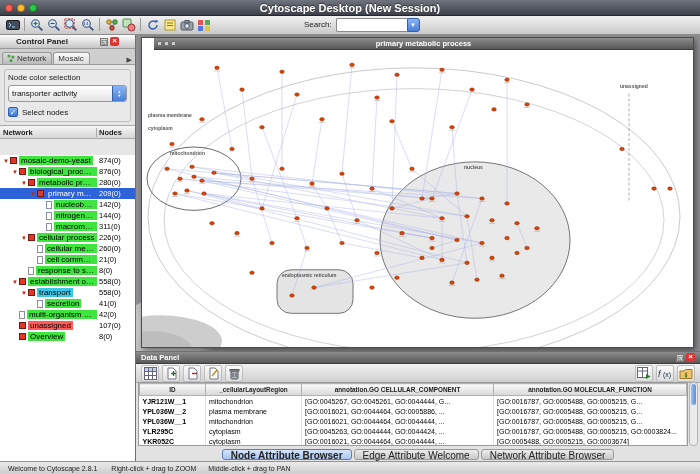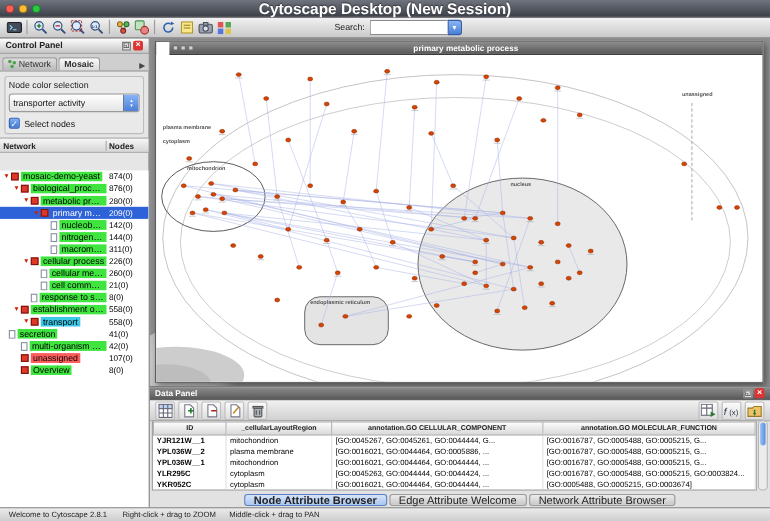--- a/index.html
+++ b/index.html
@@ -6,52 +6,52 @@
   body{width:700px;height:474px;position:relative;overflow:hidden;
        font-family:"Liberation Sans",sans-serif;background:#8f8f92;font-size:9px;
        -webkit-font-smoothing:antialiased;}
   .titlebar{position:absolute;top:0;left:0;right:0;height:15px;
     background:linear-gradient(#70747e,#3c4049);border-bottom:1px solid #24262b;
     display:flex;align-items:center;z-index:30;}
   .lights{display:flex;gap:4px;margin-left:5px;z-index:2;}
   .light{width:8px;height:8px;border-radius:50%;border:1px solid rgba(0,0,0,.35);box-sizing:border-box;}
   .l-close{background:#ff5f57;} .l-min{background:#febc2e;} .l-zoom{background:#28c840;}
   .win-title{position:absolute;left:0;right:0;text-align:center;color:#fff;
-    font-size:14px;font-weight:bold;text-shadow:0 -1px 1px rgba(0,0,0,.5);}
+    font-size:11px;font-weight:bold;text-shadow:0 -1px 1px rgba(0,0,0,.5);}
   .toolbar{position:absolute;top:15px;left:0;right:0;height:19px;
     background:linear-gradient(#f4f4f4,#c9c9c9);border-bottom:1px solid #8e8e8e;
     display:flex;align-items:center;padding-left:4px;z-index:29;}
   .tb-icons{display:flex;align-items:center;}
   .tb-icon{width:17px;height:16px;display:flex;align-items:center;justify-content:center;}
   .tb-sep{width:1px;height:13px;background:#9b9b9b;margin:0 3px;}
   .search-label{font-size:8px;color:#222;margin-left:92px;}
   .search-box{display:flex;align-items:center;margin-left:4px;}
   .search-input{width:66px;height:12px;font-size:8px;border:1px solid #8a8a8a;
     border-right:none;background:#fff;border-radius:2px 0 0 2px;padding:0 2px;outline:none;
     font-family:"Liberation Sans",sans-serif;}
   .search-drop{width:13px;height:14px;background:linear-gradient(#8ab4f8,#4a7fd6);
     border:1px solid #35609f;border-radius:0 3px 3px 0;color:#fff;font-size:7px;
     display:flex;align-items:center;justify-content:center;box-sizing:border-box;}
   
   .control-panel{position:absolute;top:35px;left:0;width:136px;bottom:12px;
     background:#e6e6e6;border-right:1px solid #6f6f6f;box-sizing:border-box;z-index:20;}
   .cp-header{height:13px;background:linear-gradient(#fdfdfd,#c6c6c6);
     border-bottom:1px solid #9a9a9a;font-size:8px;font-weight:bold;color:#222;
-    display:flex;align-items:center;padding:0 5px;}
+    display:flex;align-items:center;padding:0 16px;}
   .cp-hdr-icons{margin-left:auto;display:flex;gap:2px;align-items:center;}
   .float-icon{width:8px;height:8px;border:1px solid #777;background:#ddd;font-size:6px;
     line-height:7px;text-align:center;color:#555;box-sizing:border-box;}
   .close-icon{width:9px;height:9px;border-radius:2px;background:#d33;color:#fff;font-size:8px;
     line-height:8px;text-align:center;}
   .cp-tabs{display:flex;align-items:flex-end;height:15px;background:#cfcfcf;
     border-bottom:1px solid #9a9a9a;padding-left:2px;}
   .cp-tab{font-size:8px;color:#333;padding:1px 5px 1px 4px;border:1px solid #979797;border-bottom:none;
     border-radius:3px 3px 0 0;background:linear-gradient(#dedede,#b9b9b9);
     display:flex;align-items:center;gap:2px;margin-right:1px;height:12px;box-sizing:border-box;}
-  .cp-tab.active{background:linear-gradient(#fbfbfb,#dadada);font-weight:bold;}
+  .cp-tab.active{background:linear-gradient(#fbfbfb,#dadada);font-weight:normal;}
   .tab-arrow{margin-left:auto;font-size:7px;color:#444;padding:0 3px;}
   .cp-group{margin:4px 4px 3px 4px;border:1px solid #bdbdbd;border-radius:3px;
     padding:3px 3px 4px 3px;background:#e9e9e9;}
   .group-label{font-size:8px;color:#222;margin-bottom:3px;}
   .dropdown{height:15px;border:1px solid #9a9a9a;border-radius:3px;background:linear-gradient(#ffffff,#e4e4e4);
     display:flex;align-items:center;font-size:8px;color:#111;overflow:hidden;}
   .dropdown .dd-text{flex:1;padding-left:3px;white-space:nowrap;overflow:hidden;}
   .drop-btn{width:13px;height:15px;background:linear-gradient(#8ab4f8,#4a7fd6);
     border-left:1px solid #35609f;color:#fff;font-size:4.5px;line-height:4px;
     display:flex;flex-direction:column;align-items:center;justify-content:center;}
@@ -366,21 +366,21 @@
         </div>
         <div class="tree-row">
           <span class="tl" style="padding-left: 20px;">
             <span class="expander">▼</span>
             <span class="net-icon"></span>
             <span class="tree-label" style="background: rgb(59, 200, 230);">transport</span>
           </span>
           <span class="tree-count">558(0)</span>
         </div>
         <div class="tree-row">
-          <span class="tl" style="">
+          <span class="tl" style="padding-left: 29px;">
             <span class="expander"></span>
             <span class="doc-icon"></span>
             <span class="tree-label" style="background: rgb(63, 228, 63);">secretion</span>
           </span>
           <span class="tree-count">41(0)</span>
         </div>
         <div class="tree-row">
           <span class="tl" style="padding-left: 11px;">
             <span class="expander"></span>
             <span class="doc-icon"></span>

